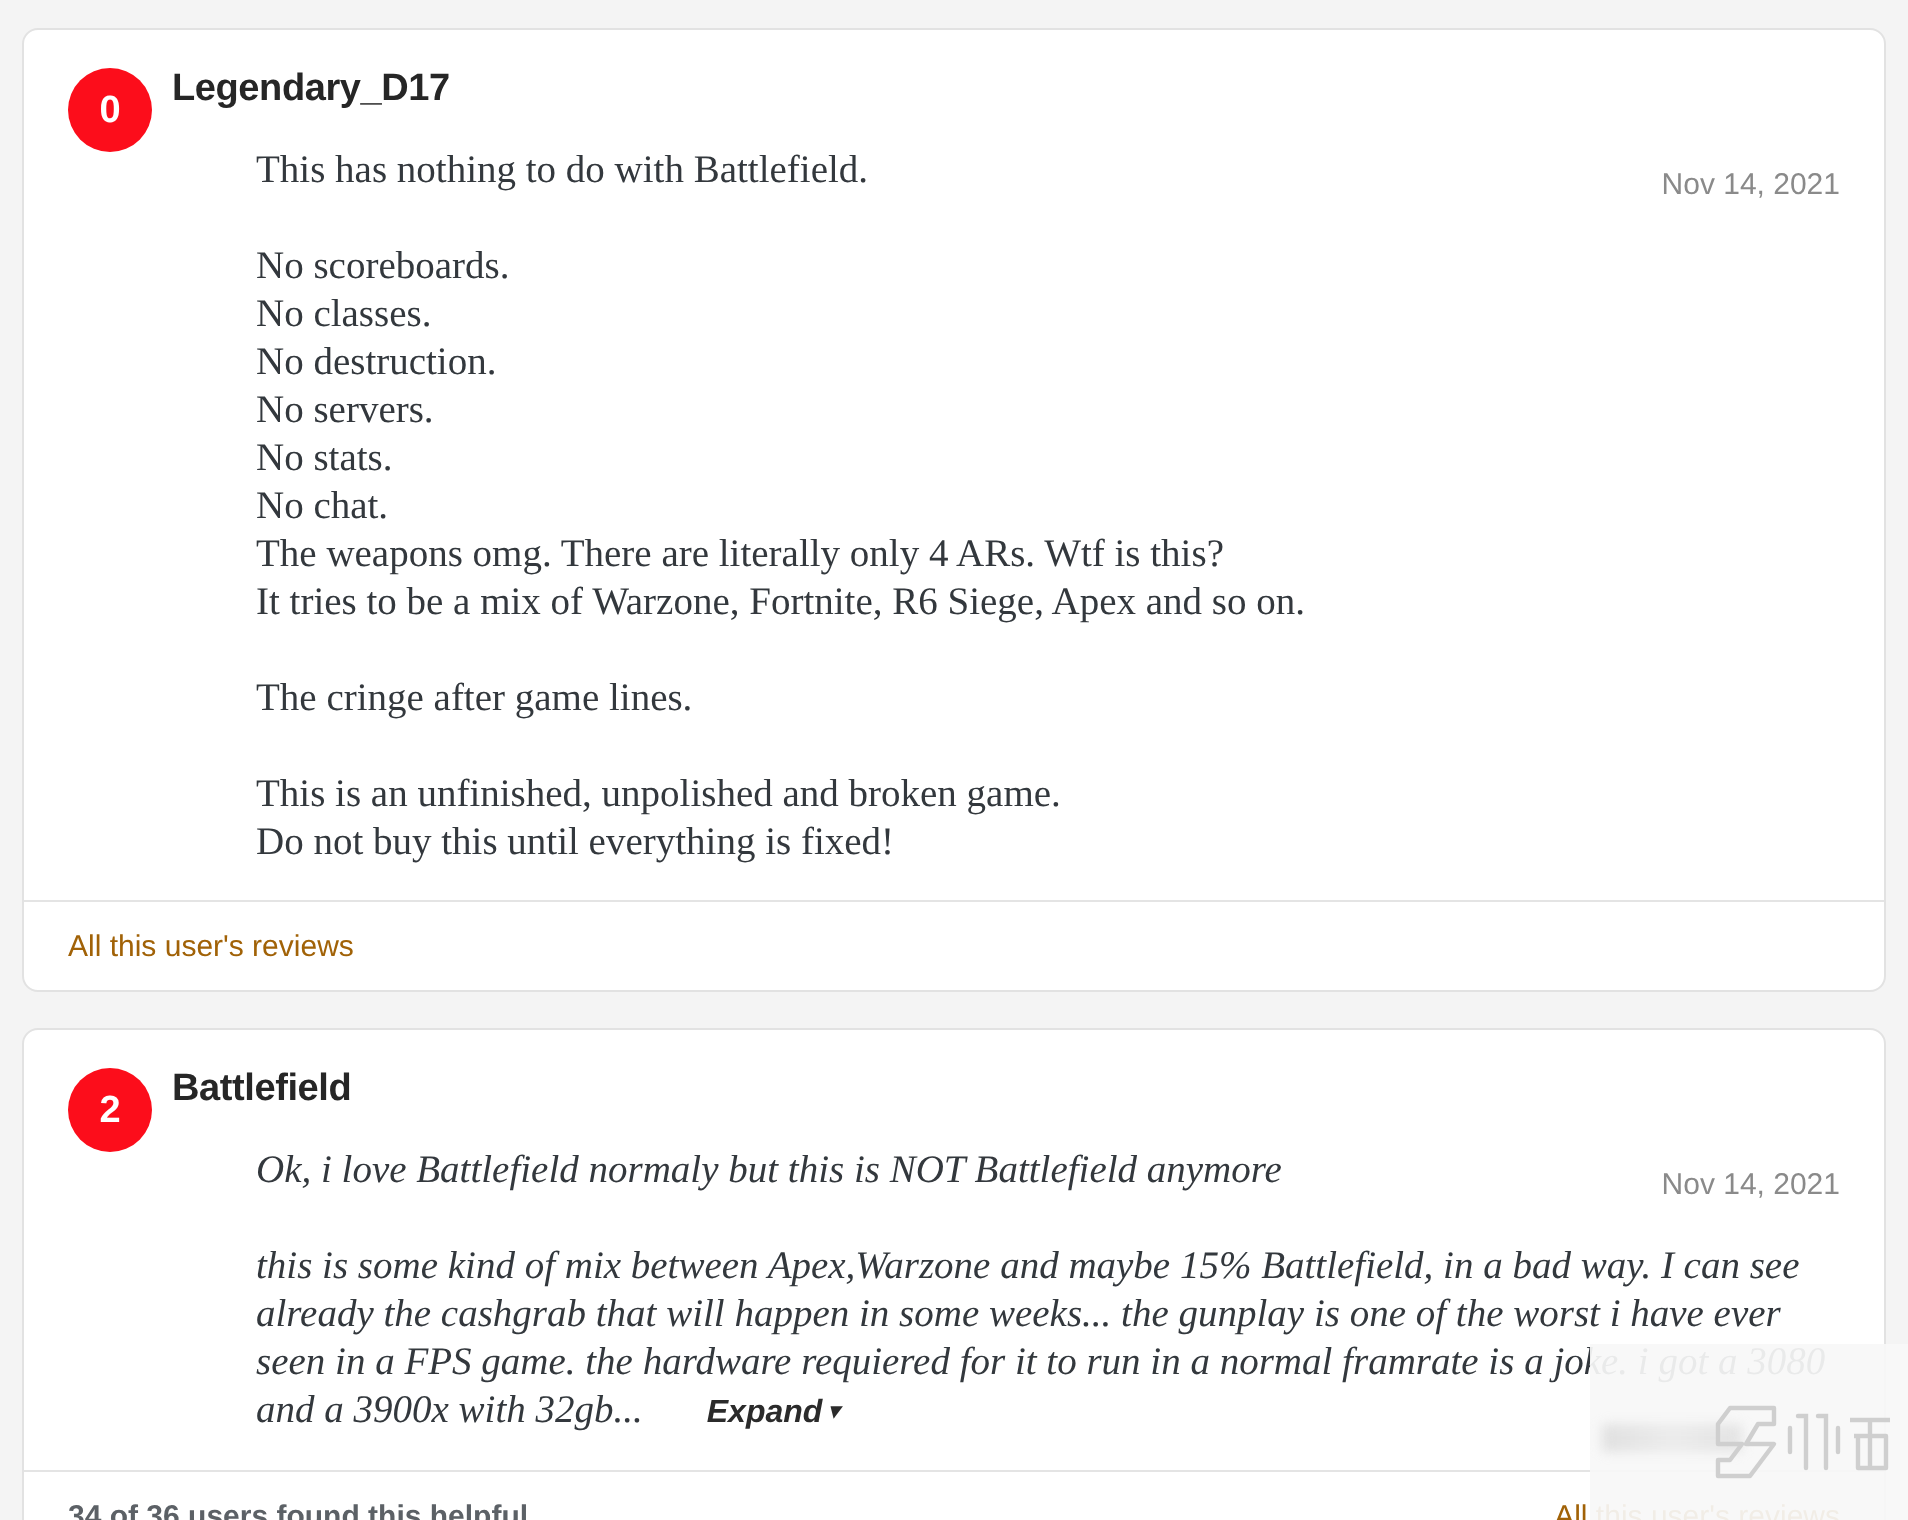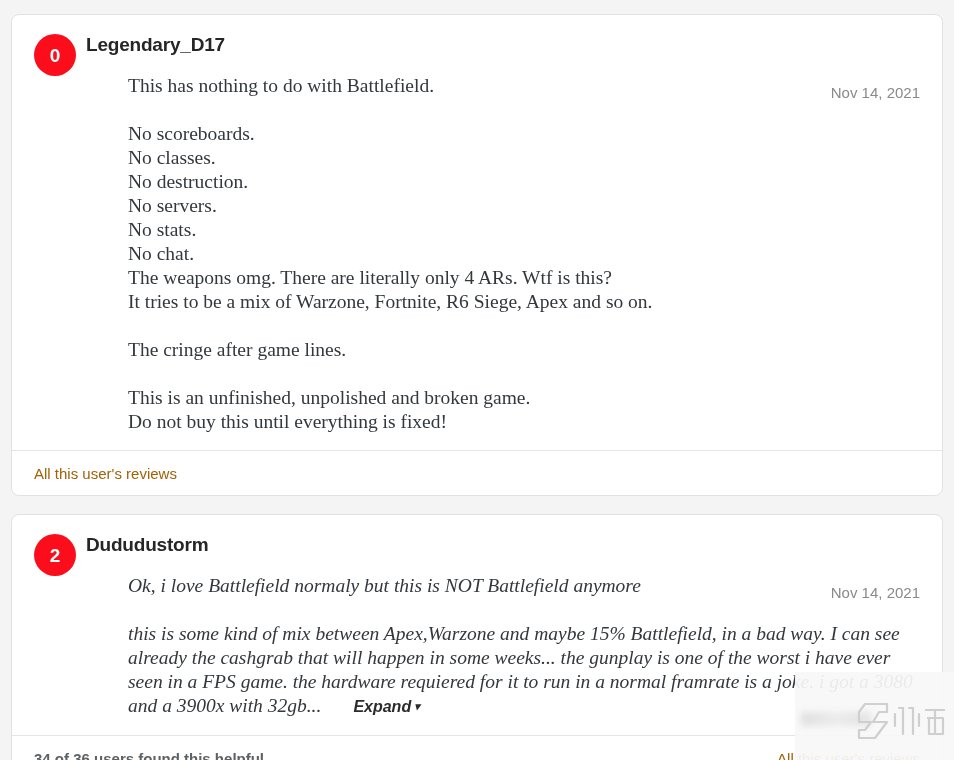--- a/index.html
+++ b/index.html
@@ -181,21 +181,21 @@
     <div class="review-footer">
       <span class="user-reviews-link">All this user's reviews</span>
     </div>
   </div>
 
   <div class="review-card">
     <div class="review-main">
       <div class="review-head">
         <div class="score-badge">2</div>
         <div class="head-text">
-          <div class="username">Dududustorm</div>
+          <div class="username">Battlefield</div>
         </div>
         <div class="review-date">Nov 14, 2021</div>
       </div>
       <div class="review-body clamped"><span>Ok, i love Battlefield normaly but this is NOT Battlefield anymore
 
 this is some kind of mix between Apex,Warzone and maybe 15% Battlefield, in a bad way. I can see already the cashgrab that will happen in some weeks... the gunplay is one of the worst i have ever seen in a FPS game. the hardware requiered for it to run in a normal framrate is a joke. i got a 3080 and a 3900x with 32gb...</span><span class="expand-link"><span>Expand</span><span class="expand-caret">▾</span></span></div>
     </div>
     <div class="review-footer">
       <span class="helpful-text">34 of 36 users found this helpful</span>
       <span class="user-reviews-link">All this user's reviews</span>

